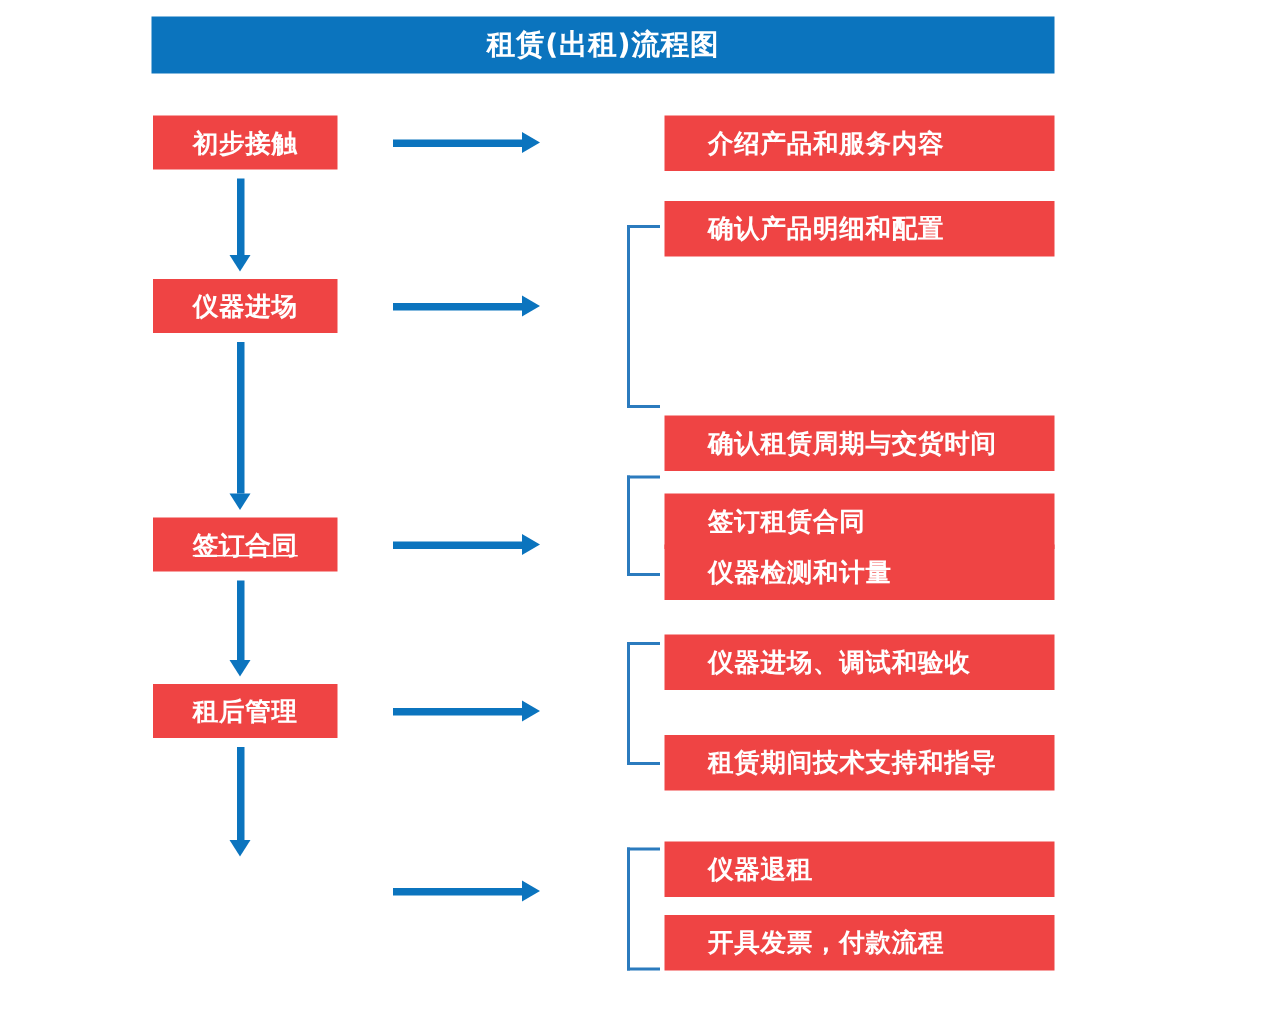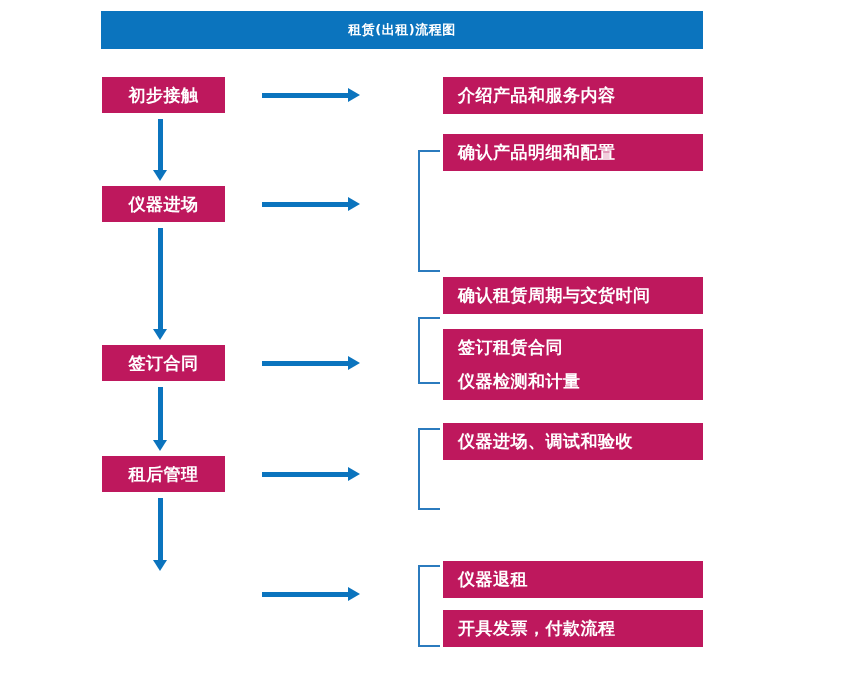--- a/index.html
+++ b/index.html
@@ -25,48 +25,48 @@
     position: absolute;
     left: 101px;
     top: 11px;
     width: 602px;
     height: 38px;
     background: #0B74BE;
     color: #ffffff;
     display: flex;
     align-items: center;
     justify-content: center;
-    font-size: 13px;
+    font-size: 19px;
     font-weight: bold;
     letter-spacing: 0.5px;
     box-sizing: border-box;
   }
   .node {
     position: absolute;
-    background: #be185d;
+    background: #ef4444;
     color: #ffffff;
     font-weight: bold;
     display: flex;
     align-items: center;
     box-sizing: border-box;
   }
   .node.left {
     width: 123px;
     height: 36px;
     left: 102px;
     justify-content: center;
     font-size: 17px;
     letter-spacing: 0.5px;
   }
   .node.right {
     width: 260px;
     height: 37px;
     left: 443px;
     justify-content: flex-start;
-    padding-left: 15px;
+    padding-left: 29px;
     font-size: 17px;
     letter-spacing: 0.5px;
   }
   .v-arrow {
     position: absolute;
     left: 153px;
     width: 15px;
   }
   .v-arrow .shaft {
     position: absolute;
@@ -122,21 +122,21 @@
 <body>
 
 <div id="diagram">
 
   <div class="title-bar">租赁(出租)流程图</div>
 
   <div class="node left" style="top:77px;">初步接触</div>
 
   <div class="node left" style="top:186px;">仪器进场</div>
 
-  <div class="node left" style="top:345px;">签订合同</div>
+  <div class="node left" style="top:345px;text-decoration:underline;">签订合同</div>
 
   <div class="node left" style="top:456px;text-align:right;">租后管理</div>
 
 
   <div class="v-arrow" style="top:119px; height:62px;">
     <div class="shaft" style="height:51px;"></div>
     <div class="head" style="top:51px;"></div>
   </div>
 
   <div class="v-arrow" style="top:228px; height:112px;">
@@ -193,18 +193,19 @@
 
 
   <div class="node right" style="top:243px;margin-top:34px;">确认租赁周期与交货时间</div>
 
   <div class="node right" style="top:329px;">签订租赁合同</div>
 
   <div class="node right" style="top:363px;">仪器检测和计量</div>
 
   <div class="node right" style="top:423px;">仪器进场、调试和验收</div>
 
+  <div class="node right" style="top:490px;">租赁期间技术支持和指导</div>
 
   <div class="node right" style="top:561px;">仪器退租</div>
 
   <div class="node right" style="top:610px;">开具发票，付款流程</div>
 
 </div>
 
 </body></html>

